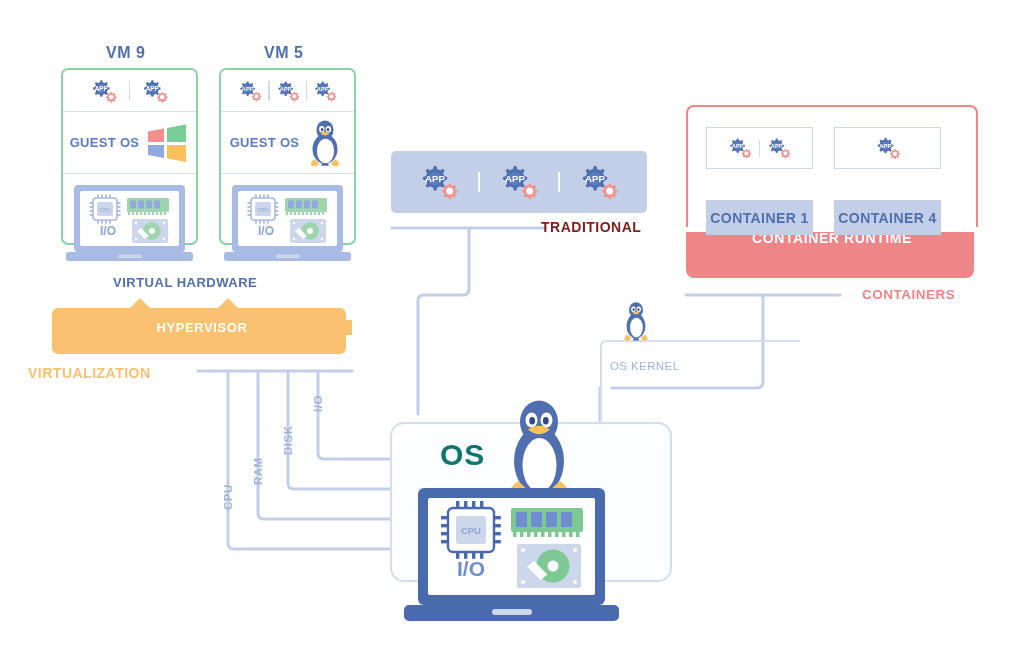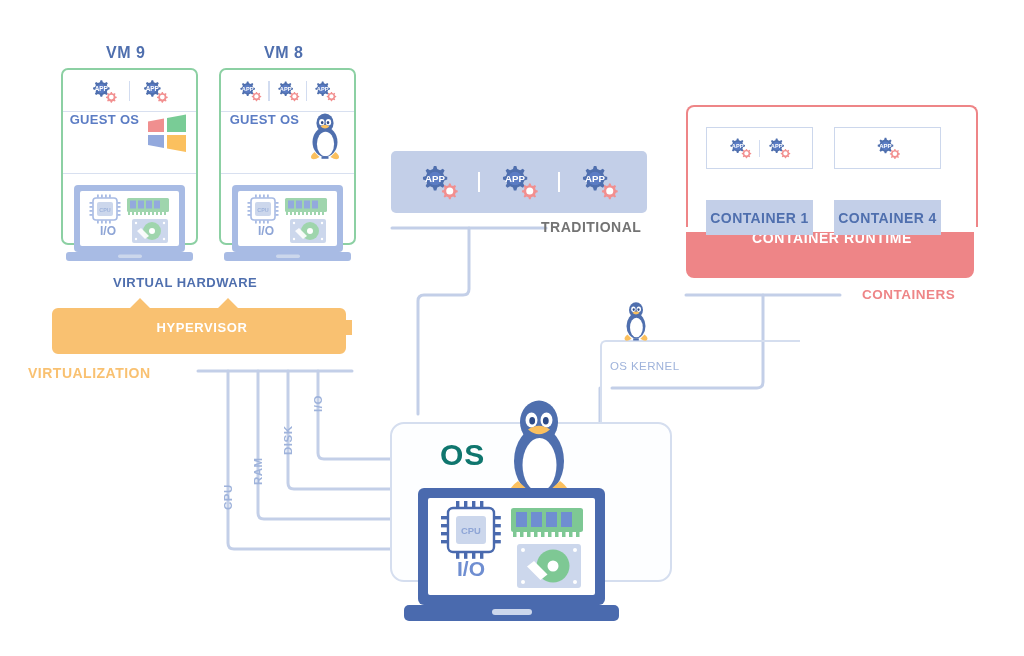--- a/index.html
+++ b/index.html
@@ -24,21 +24,21 @@
     border: 2.5px solid #8cd0a3;
     border-radius: 7px;
     background: #ffffff;
   }
   .vmrow-apps {
     height: 42px; border-bottom: 1.5px solid #d8e0f0;
     display: flex; align-items: center; justify-content: center; gap: 0px;
   }
   .vmrow-os {
     height: 62px; border-bottom: 1.5px solid #d8e0f0;
-    display: flex; justify-content: center; gap: 6px;
+    display: flex; align-items: center; justify-content: center; gap: 6px;
   }
   .vmrow-hw { height: 70px; }
   .guest-label {
     color: #5b7cc4; font-weight: bold; font-size: 13px; letter-spacing: .3px;
   }
   .sep { width: 1.5px; height: 20px; background: #d2dcf0; margin: 0 8px; }
   .sep-w { width: 2px; height: 20px; background: #ffffff; margin: 0 14px; }
   .bar-hyper { background: #f9c171; font-size: 15px; }
 
   
@@ -65,21 +65,21 @@
   .osbox {
     border: 2px solid #d5deef; border-radius: 14px; background:#fdfeff;
   }
   .os-label { color:#0f766e; font-weight:bold; font-size:30px; letter-spacing:1px; }
   .kernel-box { border:2px solid #d5deef; border-radius:6px 0 0 0; border-right:none; border-bottom:none; }
   .kernel-label { color:#9fb3db; font-weight:normal; font-size:11.5px; letter-spacing:.4px; }
 
   
   .lbl-virt { color:#f9c171; font-weight:bold; font-size:14px; letter-spacing:.5px; }
   .lbl-cont { color:#ee8587; font-weight:bold; font-size:13.5px; letter-spacing:.5px; }
-  .lbl-trad { color:#737373; font-weight:bold; font-size:14px; letter-spacing:.5px; }
+  .lbl-trad { color:#7f1d1d; font-weight:bold; font-size:14px; letter-spacing:.5px; }
   .lbl-vhw  { color:#4f6fae; font-weight:bold; font-size:13px; letter-spacing:.5px; }
   .lbl-vm   { color:#4f6fae; font-weight:bold; font-size:16px; letter-spacing:.5px; }
 
   .vlabel {
     color:#9fb3db; font-weight:bold; font-size:11.5px; letter-spacing:.5px;
     transform: rotate(-90deg); transform-origin: left top; white-space:nowrap;
   }
 
   svg { display:block; overflow: visible; }
 </style>
@@ -218,21 +218,21 @@
         <circle cx="98" cy="40" r="1.2" fill="#ffffff"></circle>
         <circle cx="70" cy="56" r="1.2" fill="#ffffff"></circle>
         <circle cx="98" cy="56" r="1.2" fill="#ffffff"></circle>
       </g>
       <text x="42" y="52" font-family="Liberation Sans, sans-serif" font-size="12" font-weight="bold" fill="#8ea5d6" text-anchor="middle">I/O</text>
       <rect x="0" y="69" width="127" height="9" rx="3" fill="#a8bbe4"></rect>
       <rect x="52" y="71.5" width="24" height="3.5" rx="1.7" fill="#ccd7ec"></rect>
     </svg>
   </div>
 
-  <div class="abs ttl lbl-vm" style="left:264px;top:44px;">VM 8</div>
+  <div class="abs ttl lbl-vm" style="left:264px;top:44px;">VM 5</div>
 
   <div class="abs vmbox" style="left:219px;top:68px;width:137px;height:177px;">
     <div class="vmrow-apps" style="gap:0;">
       <span>
         <svg width="30" height="24" viewBox="0 0 34 26">
           <path d="M13.5 2.2l1.7 .0 .6 2.0 2.0 .8 1.8-1.0 1.2 1.2-1.0 1.8 .8 2.0 2.0 .6v1.7l-2.0 .6-.8 2.0 1.0 1.8-1.2 1.2-1.8-1.0-2.0 .8-.6 2.0h-1.7l-.6-2.0-2.0-.8-1.8 1.0-1.2-1.2 1.0-1.8-.8-2.0-2.0-.6v-1.7l2.0-.6 .8-2.0-1.0-1.8 1.2-1.2 1.8 1.0 2.0-.8z" fill="#4f6fae"></path>
           <circle cx="14.3" cy="10.6" r="4.6" fill="#5b7cc4"></circle>
           <path d="M23.8 14.0l1.1 0 .4 1.3 1.3 .5 1.2-.7 .8 .8-.7 1.2 .5 1.3 1.3 .4v1.1l-1.3 .4-.5 1.3 .7 1.2-.8 .8-1.2-.7-1.3 .5-.4 1.3h-1.1l-.4-1.3-1.3-.5-1.2 .7-.8-.8 .7-1.2-.5-1.3-1.3-.4v-1.1l1.3-.4 .5-1.3-.7-1.2 .8-.8 1.2 .7 1.3-.5z" fill="#f29090"></path>
           <circle cx="24.3" cy="19.1" r="2.4" fill="#ffffff"></circle>
           <text x="14.3" y="13.2" font-family="Liberation Sans, sans-serif" font-size="6.4" font-weight="bold" fill="#ffffff" text-anchor="middle">APP</text>

